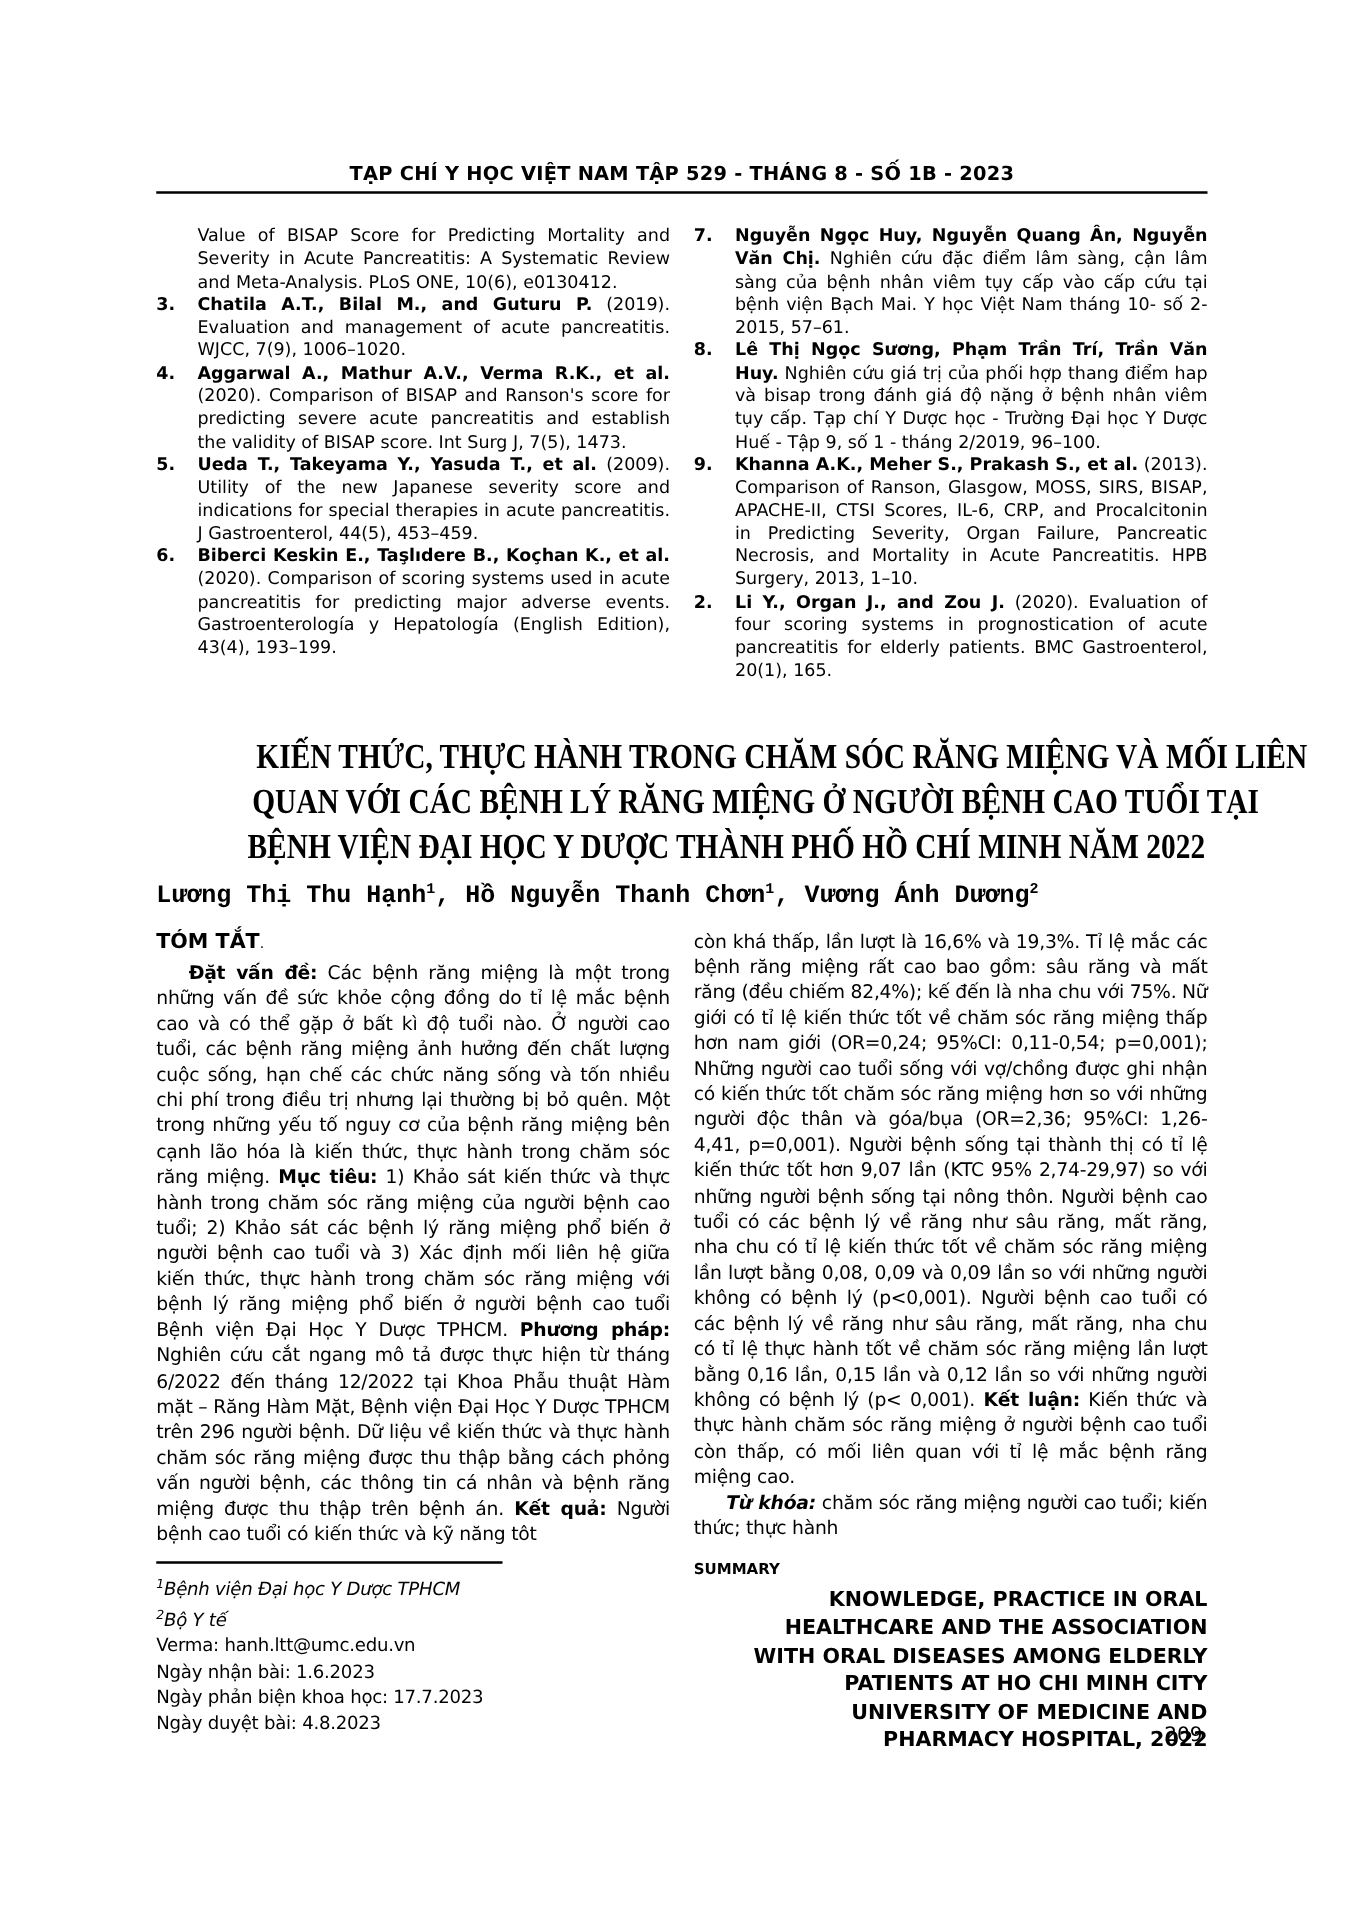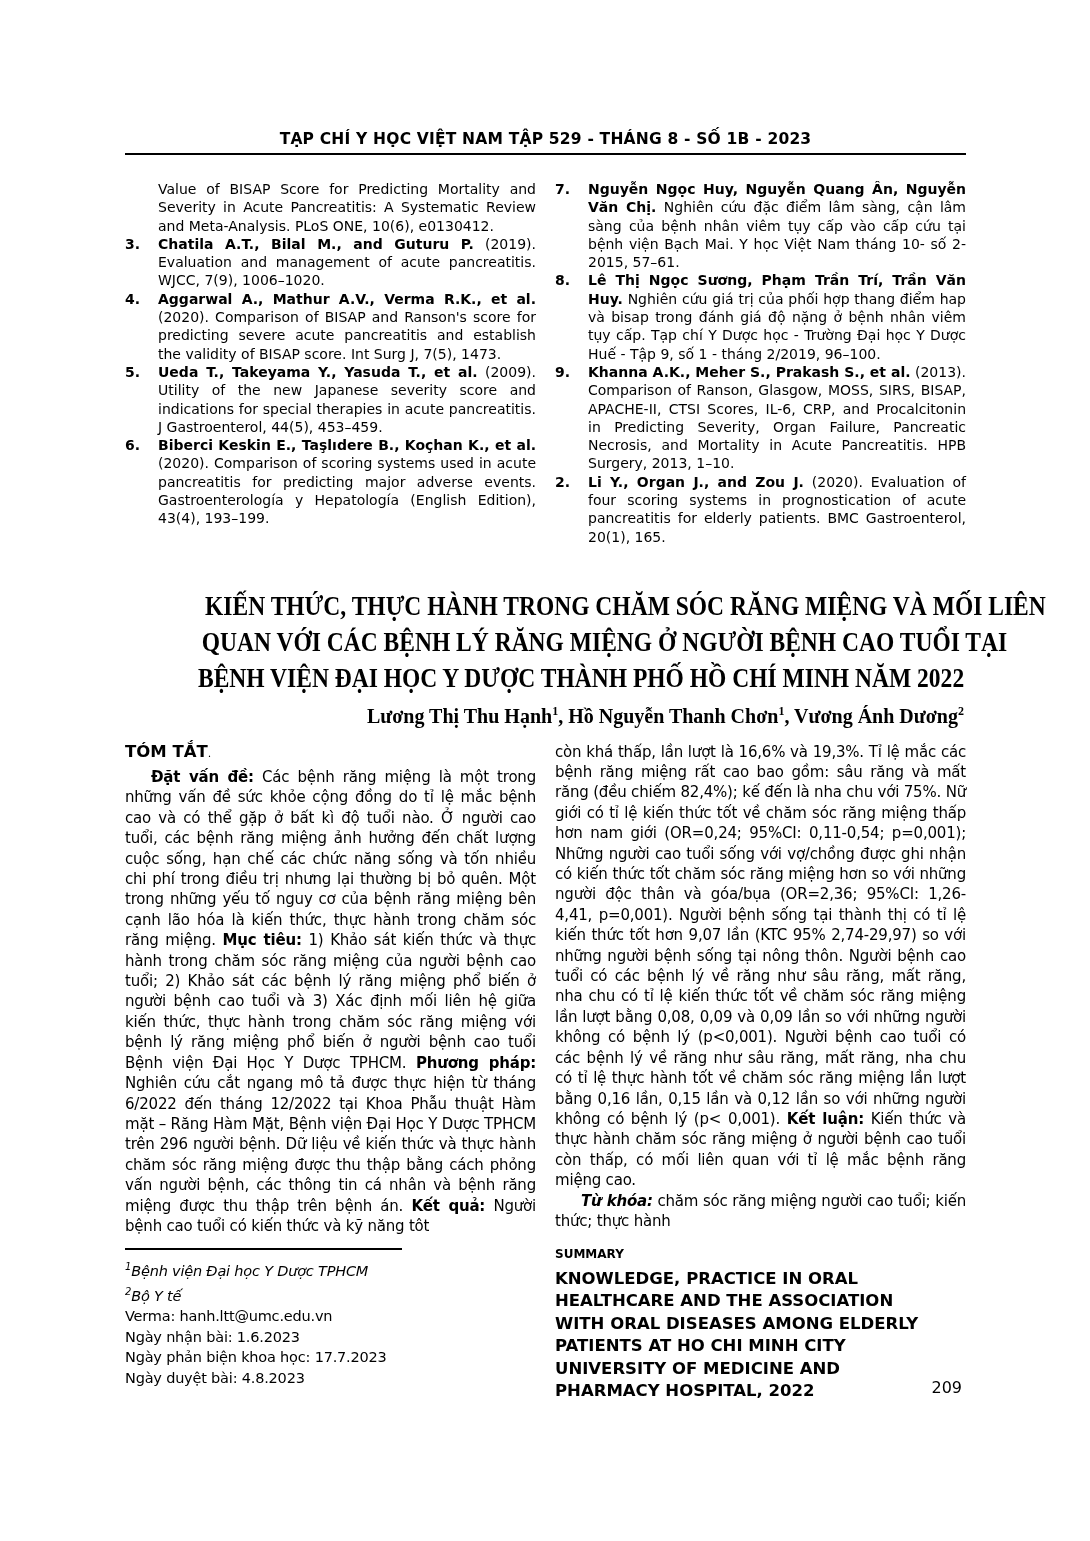--- a/index.html
+++ b/index.html
@@ -19,37 +19,37 @@
   .ref{padding-left:33px;text-indent:-33px;}
   .ref .ref-num{display:inline-block;width:33px;text-indent:0;}
   .ref-cont{text-indent:0;}
   .article-title{
     margin-top:42px;text-align:center;
     font-family:"Liberation Serif","DejaVu Serif",serif;
     font-weight:bold;font-size:28px;line-height:36px;
   }
   .article-title .tline{display:inline-block;transform:scaleX(.84);transform-origin:50% 50%;white-space:nowrap;}
   .authors{
-    margin-top:8px;text-align:right;padding-right:2px;
-    font-family:Liberation Serif, serif;
+    margin-top:8px;padding-right:2px;
+    font-family:Liberation Mono, monospace;
     font-weight:bold;font-size:20px;
   }
   .authors sup{font-size:12px;}
   .abs-cols{display:flex;gap:19px;margin-top:14px;}
   .abs{font-size:15px;line-height:20.4px;text-align:justify;letter-spacing:-.2px;}
   .abs p{margin:0;}
   .abs-heading{font-weight:bold;font-size:16.5px;letter-spacing:0;margin-bottom:3px;}
   .abs-heading .dot{font-weight:normal;font-size:11px;}
   .indent{text-indent:26px;}
   .footnote-block{margin-top:12px;}
   .fn-rule{width:277px;border-bottom:2px solid #000;margin-bottom:7px;}
   .footnotes{font-size:14.5px;line-height:20.6px;text-align:left;letter-spacing:-.2px;}
   .footnotes sup{font-size:10px;}
   .summary-heading{font-weight:bold;font-size:12px;margin-top:13px;letter-spacing:0;}
-  .summary-title{font-weight:bold;font-size:16.5px;line-height:22.5px;text-align:left;margin-top:3px;letter-spacing:0;}
+  .summary-title{font-weight:bold;font-size:16.5px;line-height:22.5px;text-align:right;margin-top:3px;letter-spacing:0;}
   .page-number{position:absolute;top:1378px;right:128px;font-size:16px;}
   b,sup,i{white-space:pre-wrap;}
 </style>
 </head>
 <body>
 
 <div class="content">
 
   <div class="journal-header">TẠP CHÍ Y HỌC VIỆT NAM TẬP 529 - THÁNG 8 - SỐ 1B - 2023</div>
   <div class="header-rule"></div>

